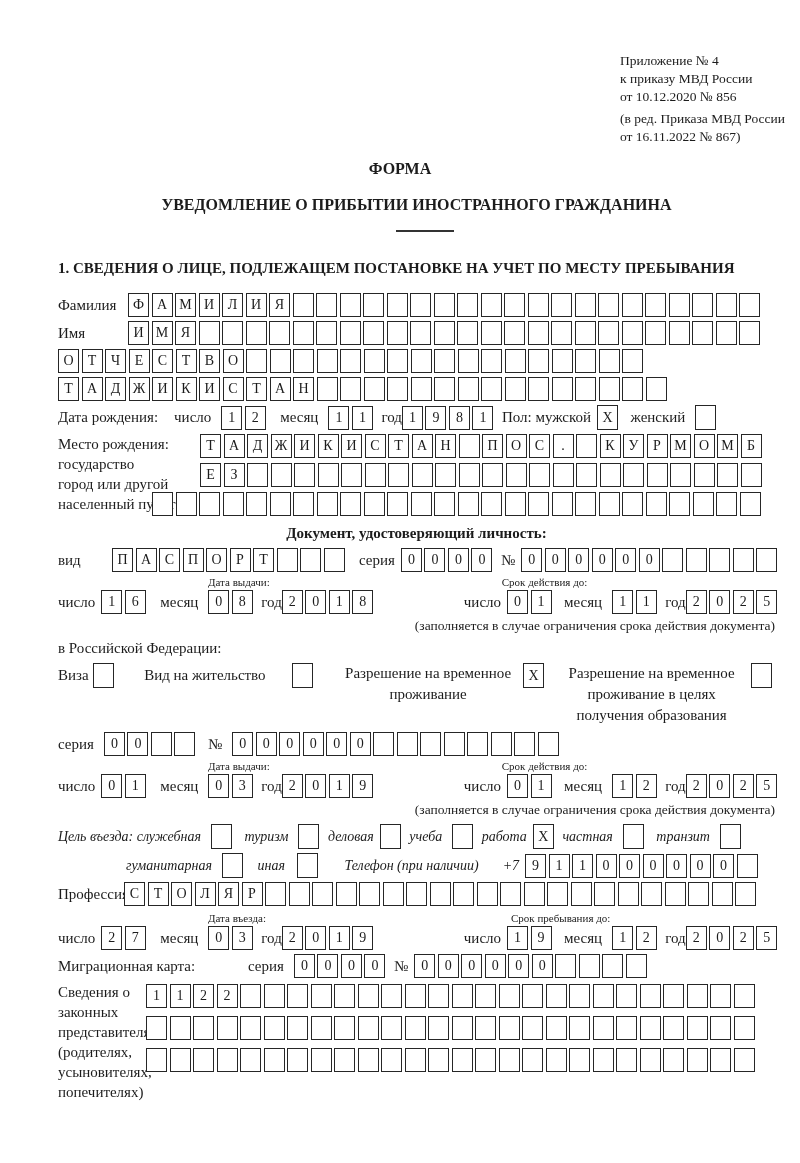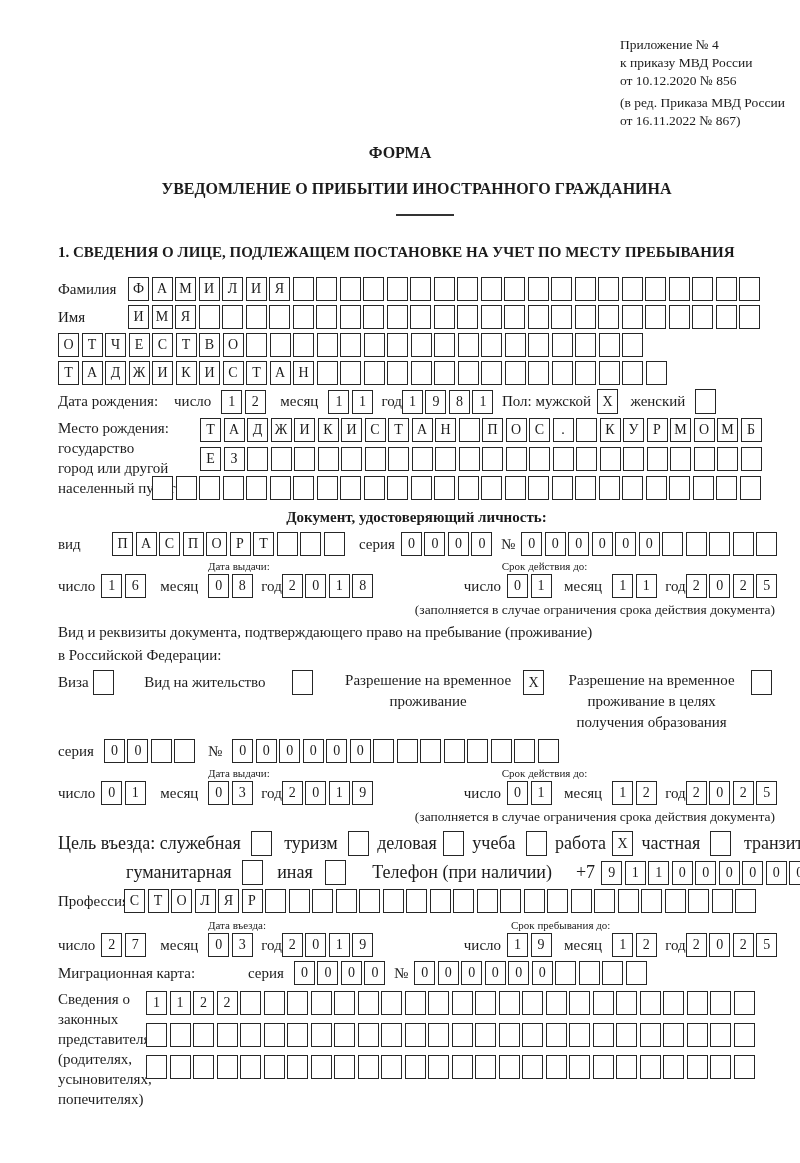--- a/index.html
+++ b/index.html
@@ -1,18 +1,18 @@
 <!DOCTYPE html>
 <html><head>
 <meta charset="utf-8">
 <style>
   html,body{margin:0;padding:0;background:#fff;}
   body{width:800px;height:1163px;font-family:"Liberation Serif",serif;color:#1c1c1c;
        -webkit-font-smoothing:antialiased;}
-  .page{box-sizing:border-box;width:800px;height:1163px;padding:36px 25px 0 58px;position:relative;}
+  .page{box-sizing:border-box;width:800px;height:1163px;padding:52px 25px 0 58px;position:relative;}
   .lab{font-size:15px;white-space:nowrap;}
   
   .annex{margin-left:562px;width:205px;font-size:13.5px;line-height:18px;}
   .annex .note{margin-top:4px;}
   .forma{text-align:center;padding-right:33px;font-weight:bold;font-size:16px;margin-top:14px;}
   
   .title{margin-top:16px;text-align:center;font-weight:bold;font-size:16px;line-height:22px;}
   .blank-line{display:inline-block;width:58px;border-bottom:2px solid #333;margin-left:16px;
               vertical-align:baseline;height:14px;}
   .sect{margin-top:22px;font-weight:bold;font-size:15px;margin-bottom:16px;}
@@ -25,21 +25,21 @@
   
   .frow{display:flex;align-items:center;margin-bottom:4px;}
   .frow-top{display:flex;align-items:flex-start;margin-bottom:4px;}
   .labcol{flex:none;line-height:19px;}
   .stack > .cells{display:flex;margin-bottom:5px;}
   .gap6{margin-left:6px;} .gap10{margin-left:10px;} .gap12{margin-left:12px;}
   .gap16{margin-left:16px;} .gap24{margin-left:24px;} .gap40{margin-left:40px;}
   .note-right{font-size:13.5px;text-align:right;margin:0 0 6px 0;}
   .doc-head{text-align:center;font-weight:bold;font-size:15px;margin:2px 0 6px 0;}
   .date-labels{display:flex;font-size:11px;margin-bottom:2px;text-align:right;}
-  .purpose-lbl{font-size:18px;white-space:nowrap;}
+  .purpose-lbl{font-size:14px;white-space:nowrap;font-style:italic;}
   .chk-text{font-size:15px;line-height:21px;text-align:center;}
 </style>
 </head>
 <body>
 
 <div class="page">
 
   <div class="annex">
     <div>Приложение № 4</div>
     <div>к приказу МВД России</div>
@@ -374,21 +374,20 @@
     <span class="lab gap6">год</span>
     <span class="cells">
         <span class="cell">2</span>
         <span class="cell">0</span>
         <span class="cell">2</span>
         <span class="cell">5</span>
       </span>
   </div>
   <div class="note-right">(заполняется в случае ограничения срока действия документа)</div>
 
-  <div class="lab" style="margin-bottom:6px">Вид и реквизиты документа, подтверждающего право на пребывание (проживание)</div>
   <div class="lab" style="margin-bottom:6px">в Российской Федерации:</div>
   <div class="frow-top">
     <span class="lab" style="line-height:25px">Виза</span>
     <span class="cells cbx" style="margin-left:4px">
         <span class="cell"></span>
       </span>
     <span class="lab" style="margin-left:28px;line-height:25px">Вид на жительство</span>
     <span class="cells cbx" style="margin-left:26px">
         <span class="cell"></span>
       </span>

